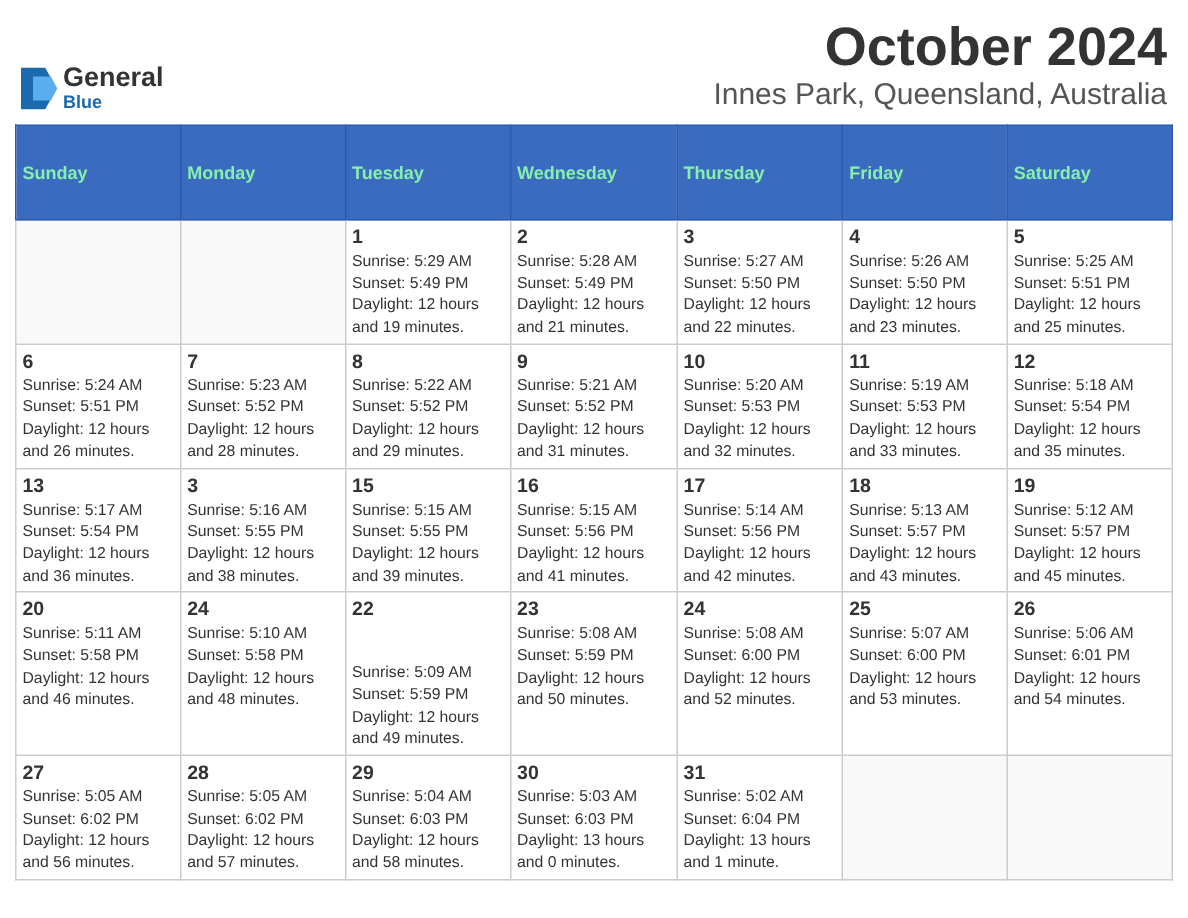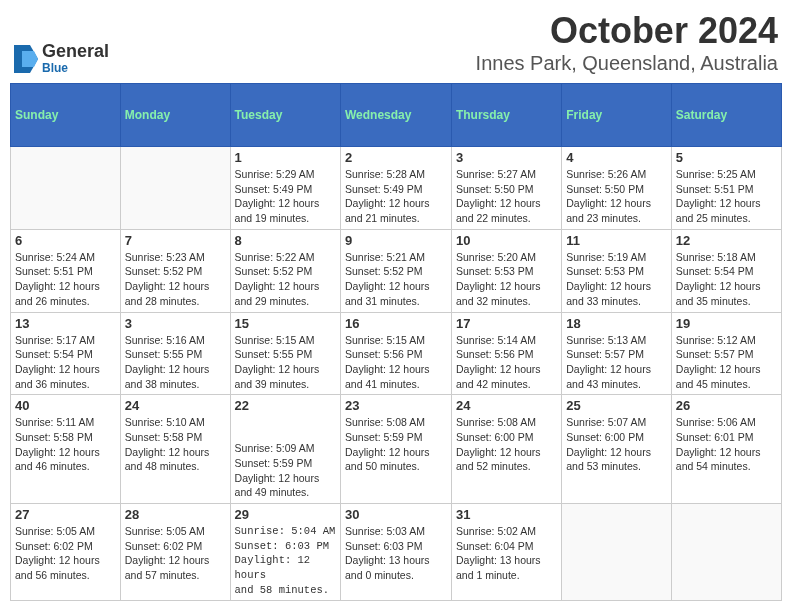--- a/index.html
+++ b/index.html
@@ -258,21 +258,21 @@
         <td>
           <div class="day-number">19</div>
           <div class="day-detail" style="white-space: pre-line;">Sunrise: 5:12 AM
 Sunset: 5:57 PM
 Daylight: 12 hours
 and 45 minutes.</div>
         </td>
       </tr>
       <tr>
         <td>
-          <div class="day-number">40</div>
+          <div class="day-number">20</div>
           <div class="day-detail" style="white-space: pre-line;">Sunrise: 5:11 AM
 Sunset: 5:58 PM
 Daylight: 12 hours
 and 46 minutes.</div>
         </td>
         <td>
           <div class="day-number">24</div>
           <div class="day-detail" style="white-space: pre-line;">Sunrise: 5:10 AM
 Sunset: 5:58 PM
 Daylight: 12 hours
@@ -324,21 +324,21 @@
         </td>
         <td>
           <div class="day-number">28</div>
           <div class="day-detail" style="white-space: pre-line;">Sunrise: 5:05 AM
 Sunset: 6:02 PM
 Daylight: 12 hours
 and 57 minutes.</div>
         </td>
         <td>
           <div class="day-number">29</div>
-          <div class="day-detail" style="white-space: pre-line; font-family: Liberation Mono, monospace;">Sunrise: 5:04 AM
+          <div class="day-detail" style="white-space: pre-line;">Sunrise: 5:04 AM
 Sunset: 6:03 PM
 Daylight: 12 hours
 and 58 minutes.</div>
         </td>
         <td>
           <div class="day-number">30</div>
           <div class="day-detail" style="white-space: pre-line;">Sunrise: 5:03 AM
 Sunset: 6:03 PM
 Daylight: 13 hours
 and 0 minutes.</div>

